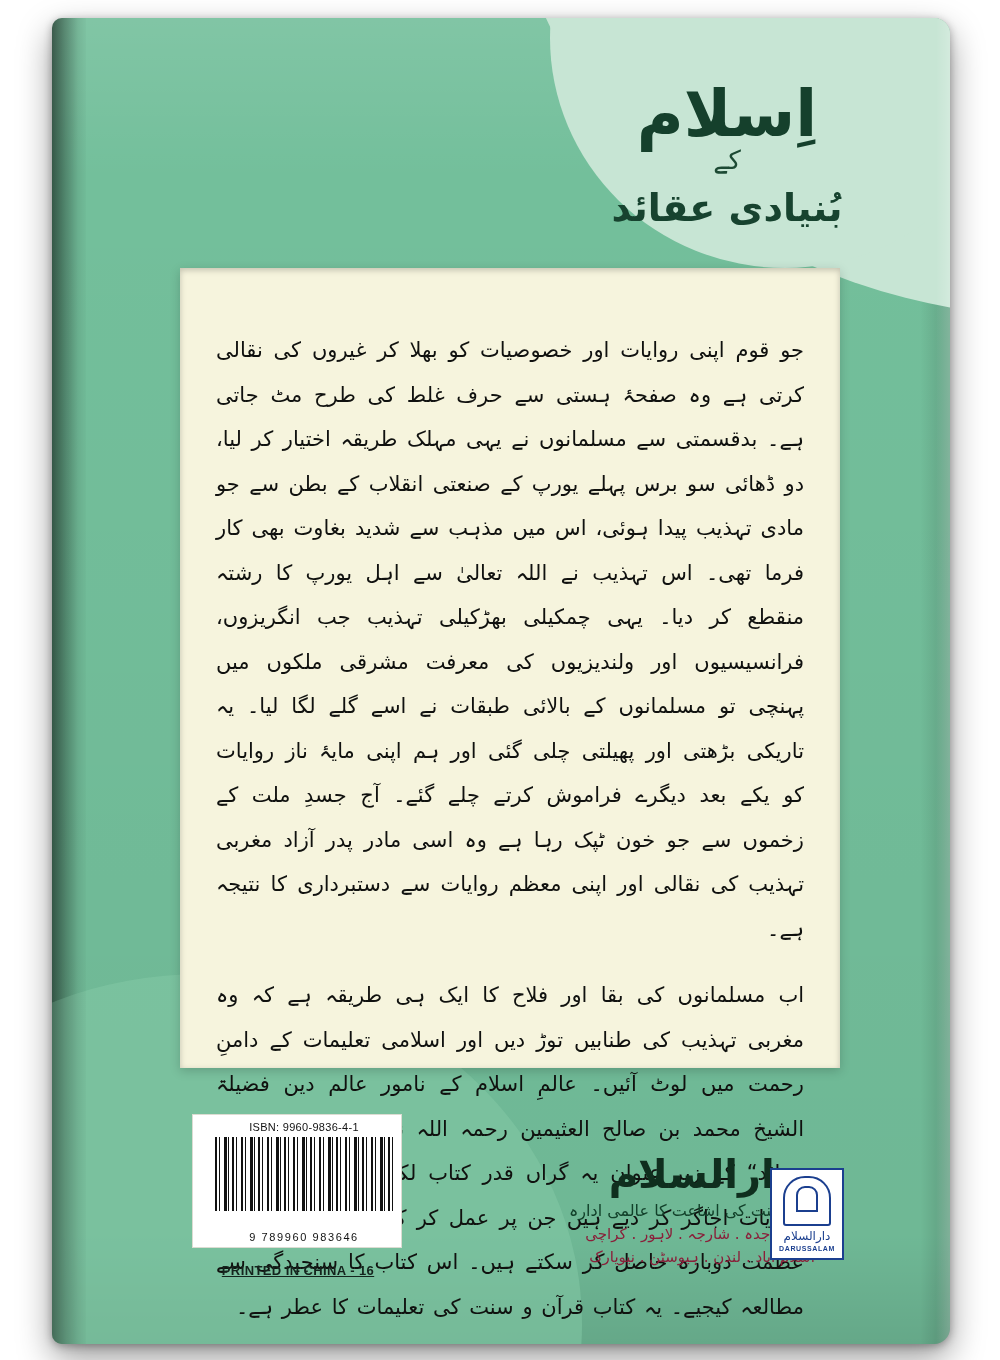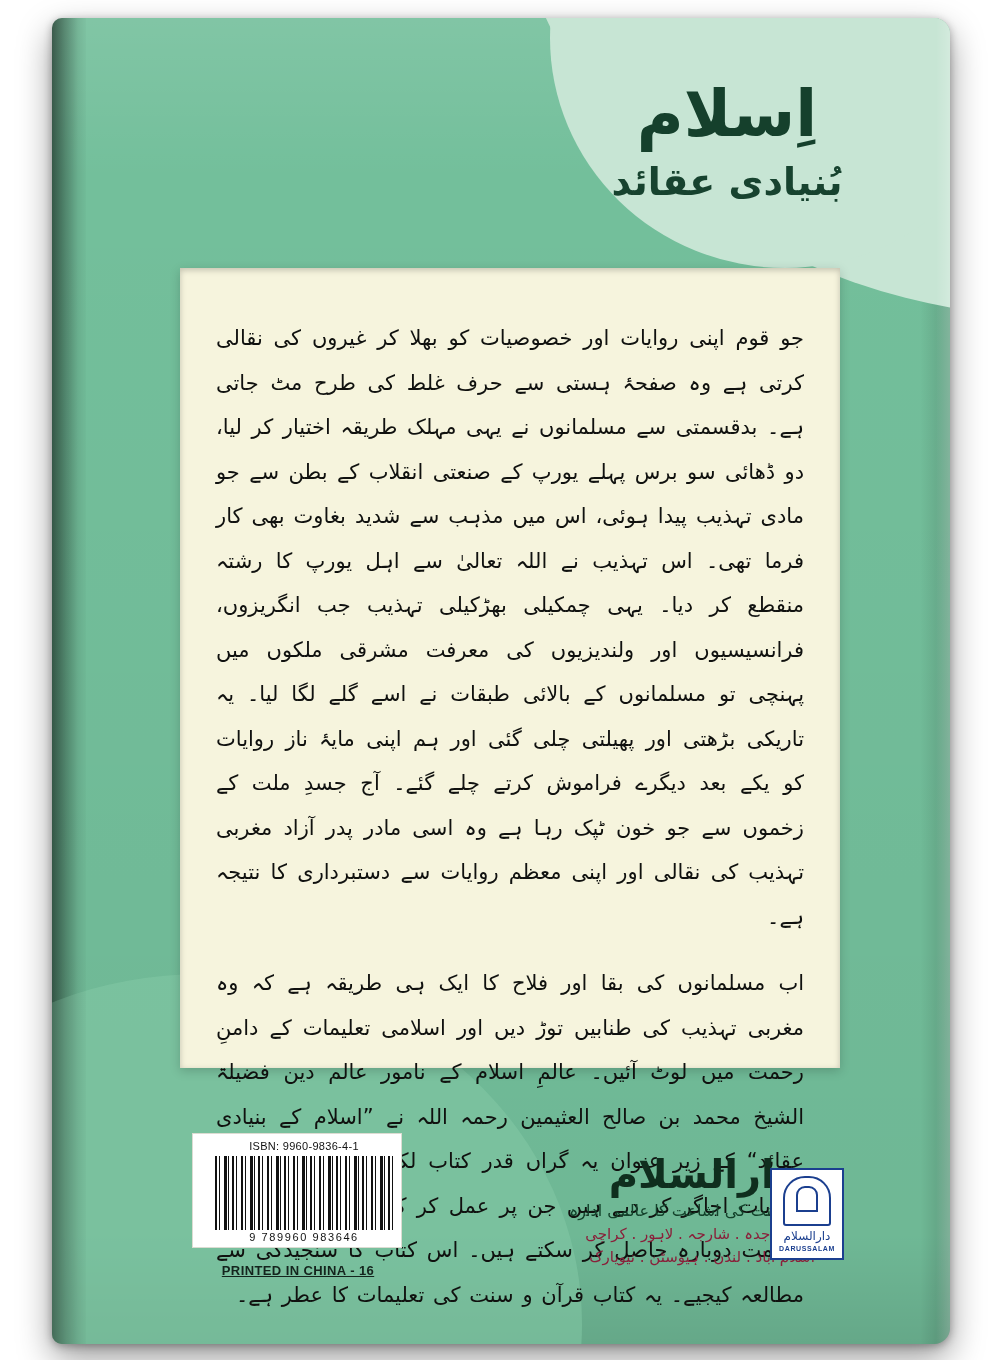--- a/index.html
+++ b/index.html
@@ -139,21 +139,21 @@
   #text-panel {
     position: absolute;
     left: 128px;
     top: 250px;
     width: 660px;
     height: 800px;
     background: #f6f4dd;
     box-shadow: 0 2px 6px rgba(0,0,0,0.22) inset,
                 0 3px 10px rgba(0,0,0,0.18);
     direction: rtl;
-    padding: 48px 36px 40px 36px;
+    padding: 60px 36px 40px 36px;
     box-sizing: border-box;
   }
   .panel-para {
     font-family: "DejaVu Sans", sans-serif;
     font-size: 21px;
     line-height: 2.12;
     color: #10110f;
     text-align: justify;
     text-align-last: right;
     margin: 0 0 22px 0;
@@ -190,21 +190,21 @@
         #111 13px, #111 14px, #fff 14px, #fff 17px,
         #111 17px, #111 19px, #fff 19px, #fff 21px,
         #111 21px, #111 22px, #fff 22px, #fff 26px);
   }
   #barcode-digits {
     font-family: "Liberation Sans", sans-serif;
     font-size: 11px;
     letter-spacing: 1.6px;
     text-align: center;
     color: #111;
-    margin-top: 1px;
+    margin-top: 20px;
   }
   #printed-in {
     position: absolute;
     left: 146px;
     bottom: 66px;
     width: 200px;
     text-align: center;
     font-family: "Liberation Sans", sans-serif;
     font-size: 13px;
     font-weight: 700;
@@ -295,20 +295,21 @@
 
     <div id="corner-arc"></div>
     <div id="corner-arc2"></div>
     <div id="bottom-arc"></div>
 
     <div id="spine-shadow"></div>
     <div id="edge-highlight"></div>
 
     <div id="title-block">
       <div id="main-title">اِسلام</div>
+      <div id="title-connector">کے</div>
       <div id="subtitle">بُنیادی عقائد</div>
     </div>
 
     <div id="text-panel">
       <p class="panel-para">جو قوم اپنی روایات اور خصوصیات کو بھلا کر غیروں کی نقالی کرتی ہے وہ صفحۂ ہستی سے حرف غلط کی طرح مٹ جاتی ہے۔ بدقسمتی سے مسلمانوں نے یہی مہلک طریقہ اختیار کر لیا، دو ڈھائی سو برس پہلے یورپ کے صنعتی انقلاب کے بطن سے جو مادی تہذیب پیدا ہوئی، اس میں مذہب سے شدید بغاوت بھی کار فرما تھی۔ اس تہذیب نے اللہ تعالیٰ سے اہل یورپ کا رشتہ منقطع کر دیا۔ یہی چمکیلی بھڑکیلی تہذیب جب انگریزوں، فرانسیسیوں اور ولندیزیوں کی معرفت مشرقی ملکوں میں پہنچی تو مسلمانوں کے بالائی طبقات نے اسے گلے لگا لیا۔ یہ تاریکی بڑھتی اور پھیلتی چلی گئی اور ہم اپنی مایۂ ناز روایات کو یکے بعد دیگرے فراموش کرتے چلے گئے۔ آج جسدِ ملت کے زخموں سے جو خون ٹپک رہا ہے وہ اسی مادر پدر آزاد مغربی تہذیب کی نقالی اور اپنی معظم روایات سے دستبرداری کا نتیجہ ہے۔</p>
       <p class="panel-para">اب مسلمانوں کی بقا اور فلاح کا ایک ہی طریقہ ہے کہ وہ مغربی تہذیب کی طنابیں توڑ دیں اور اسلامی تعلیمات کے دامنِ رحمت میں لوٹ آئیں۔ عالمِ اسلام کے نامور عالم دین فضیلۃ الشیخ محمد بن صالح العثیمین رحمہ اللہ نے ”اسلام کے بنیادی عقائد“ کے زیر عنوان یہ گراں قدر کتاب لکھ کر وہ تعلیمات و مبادیات اجاگر کر دیے ہیں جن پر عمل کر کے ہم اپنی گم شدہ عظمت دوبارہ حاصل کر سکتے ہیں۔ اس کتاب کا سنجیدگی سے مطالعہ کیجیے۔ یہ کتاب قرآن و سنت کی تعلیمات کا عطر ہے۔</p>
     </div>
 
     <div id="barcode-block">
       <div id="isbn-text">ISBN: 9960-9836-4-1</div>

